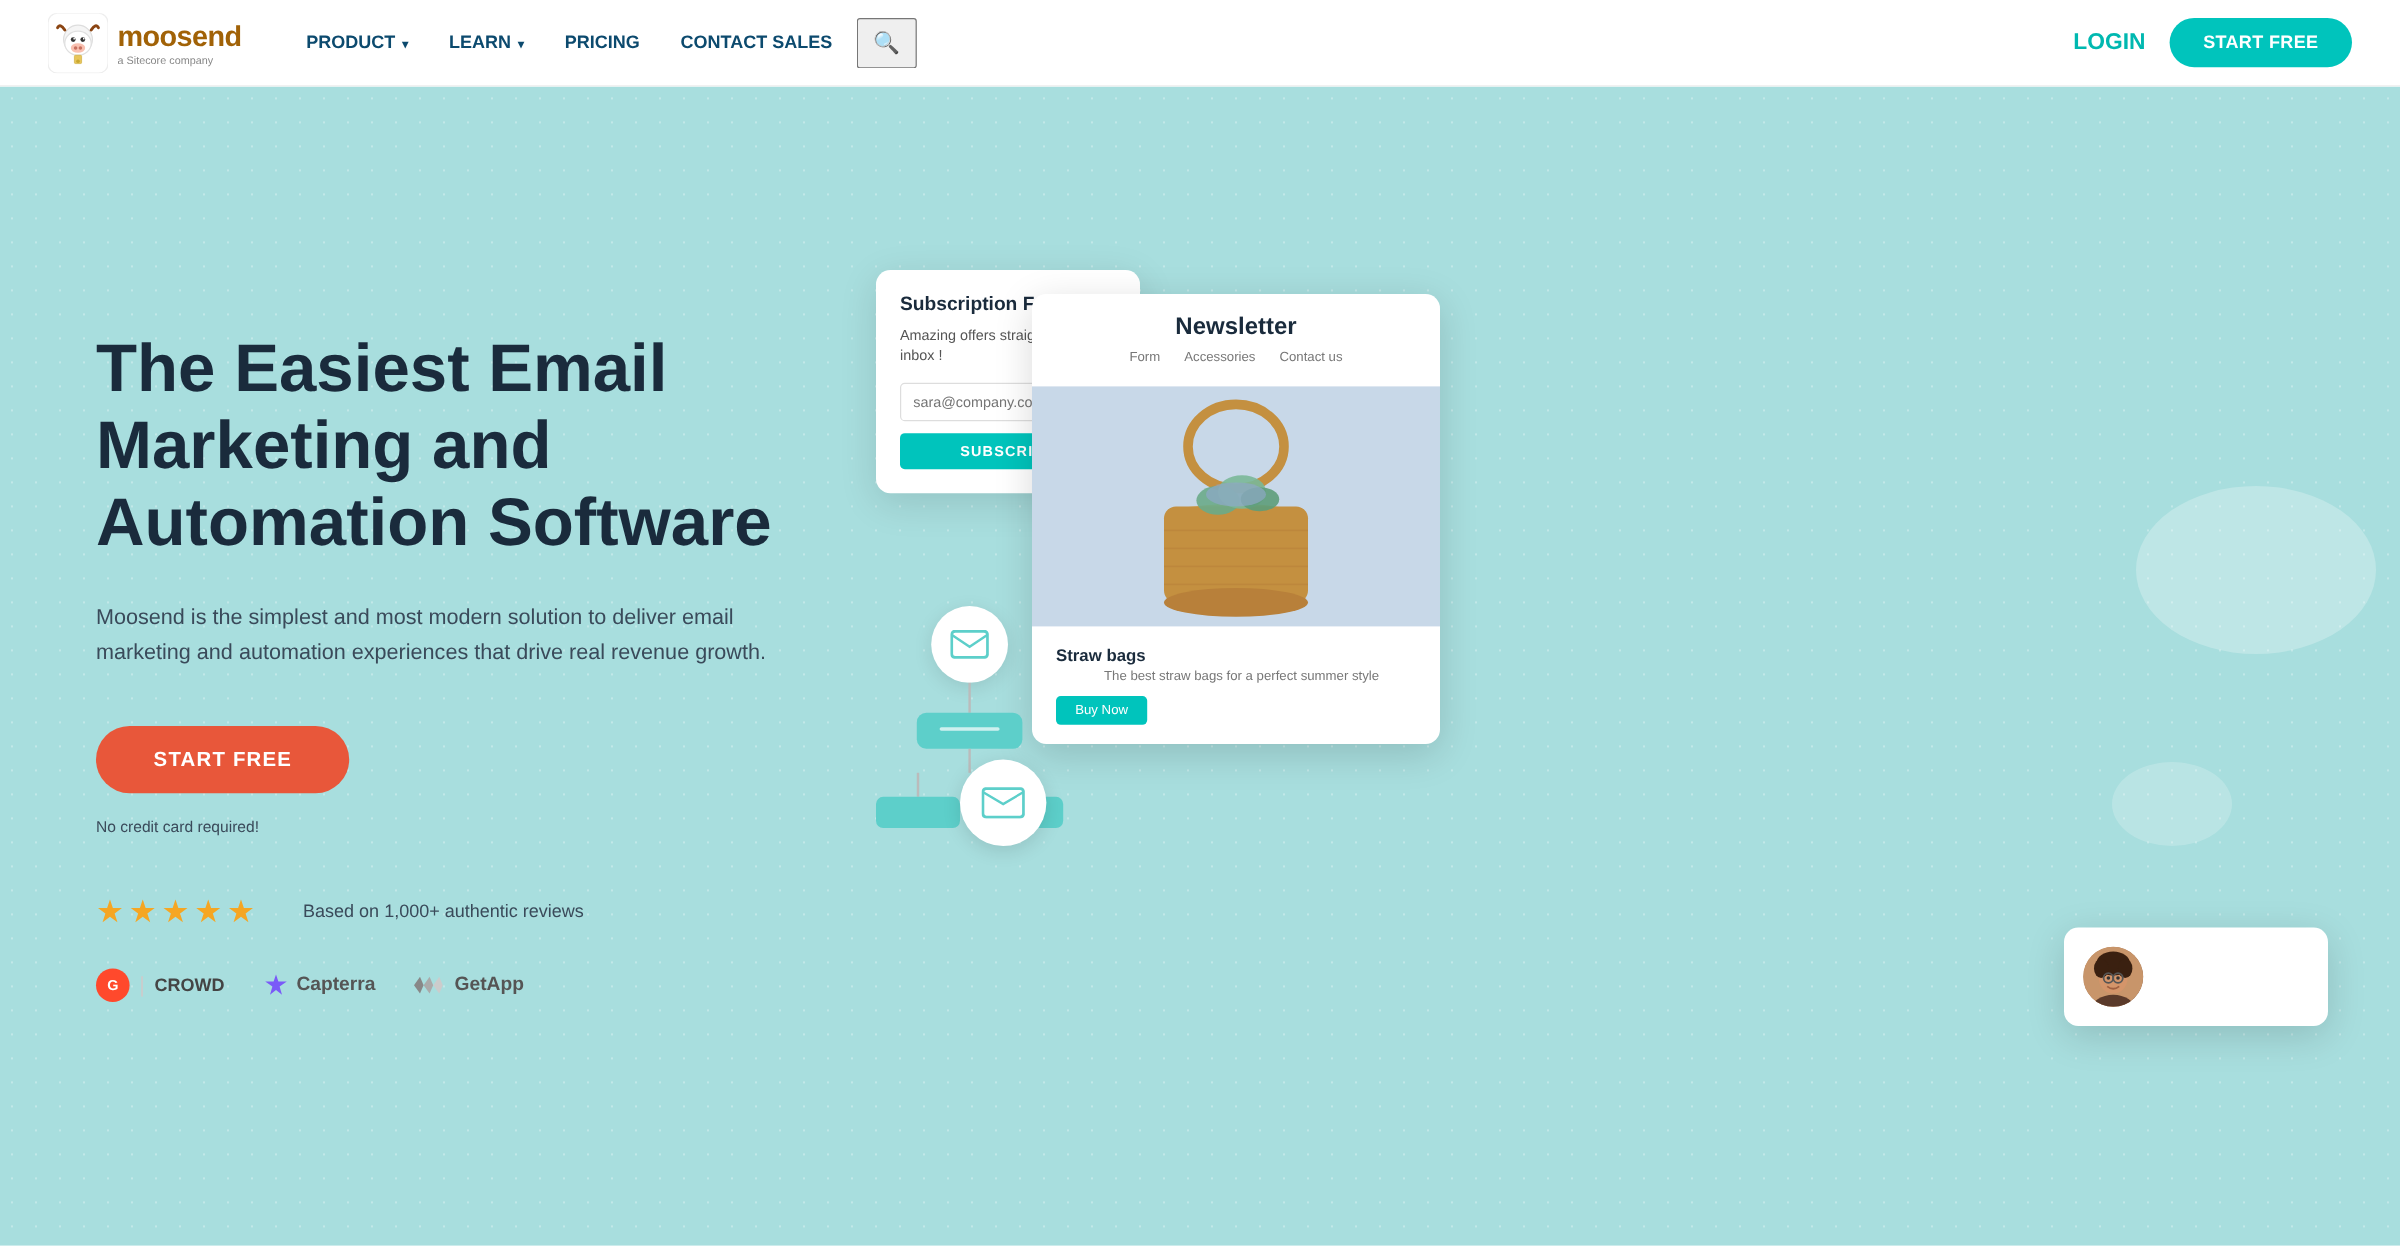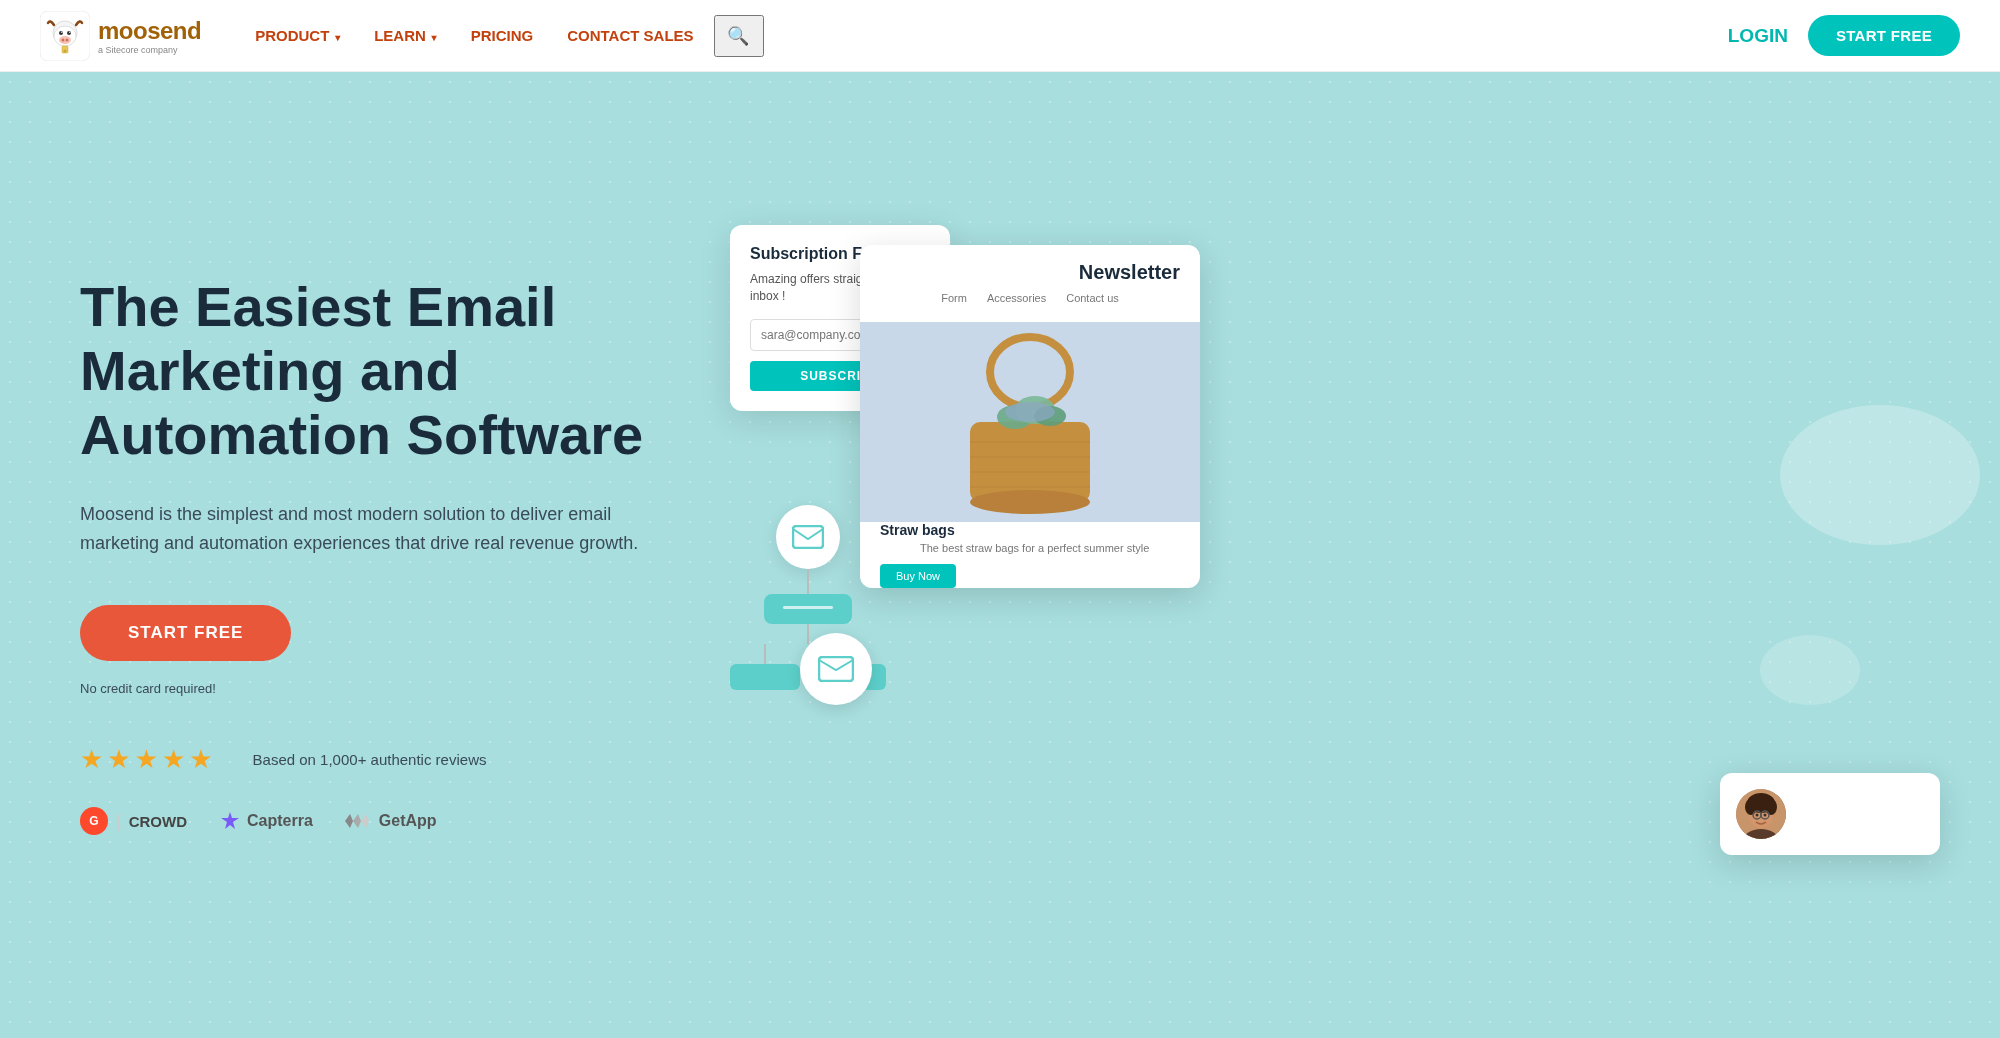--- a/index.html
+++ b/index.html
@@ -33,21 +33,21 @@
 
     .nav-links {
       display: flex;
       align-items: center;
       gap: 6px;
       flex: 1;
     }
     .nav-item {
       font-size: 15px;
       font-weight: 600;
-      color: #c2410c;
+      color: #0c4a6e;
       padding: 8px 14px;
       cursor: pointer;
       text-decoration: none;
       white-space: nowrap;
     }
     .nav-item .arrow { font-size: 10px; margin-left: 3px; }
 
     .search-icon-btn {
       padding: 8px 12px;
       cursor: pointer;
@@ -214,39 +214,39 @@
       left: 160px;
       background: #fff;
       border-radius: 12px;
       width: 340px;
       box-shadow: 0 8px 32px rgba(0,0,0,0.15);
       overflow: hidden;
     }
     .newsletter-header {
       padding: 16px 20px 8px;
     }
-    .newsletter-header h3 { font-size: 20px; font-weight: 800; color: #1a2b3c; text-align: right; margin-bottom: 8px; }
+    .newsletter-header h3 { font-size: 20px; font-weight: 800; color: #1a2b3c; text-align: center; margin-bottom: 8px; }
     .newsletter-nav {
       display: flex;
       justify-content: center;
       gap: 20px;
       font-size: 11px;
       color: #777;
       margin-bottom: 10px;
     }
     .newsletter-image-area {
       background: #c8d8e8;
       height: 200px;
       display: flex;
       align-items: center;
       justify-content: center;
       position: relative;
     }
     .newsletter-footer {
-      padding: 0 20px;
+      padding: 16px 20px;
     }
     .newsletter-footer h4 { font-size: 14px; font-weight: 700; color: #1a2b3c; margin-bottom: 4px; }
     .newsletter-footer p { font-size: 11px; color: #777; margin-bottom: 10px; margin-left: 40px; }
     .buy-now-btn {
       background: #00c4bc;
       color: #fff;
       border: none;
       border-radius: 4px;
       padding: 6px 16px;
       font-size: 11px;

